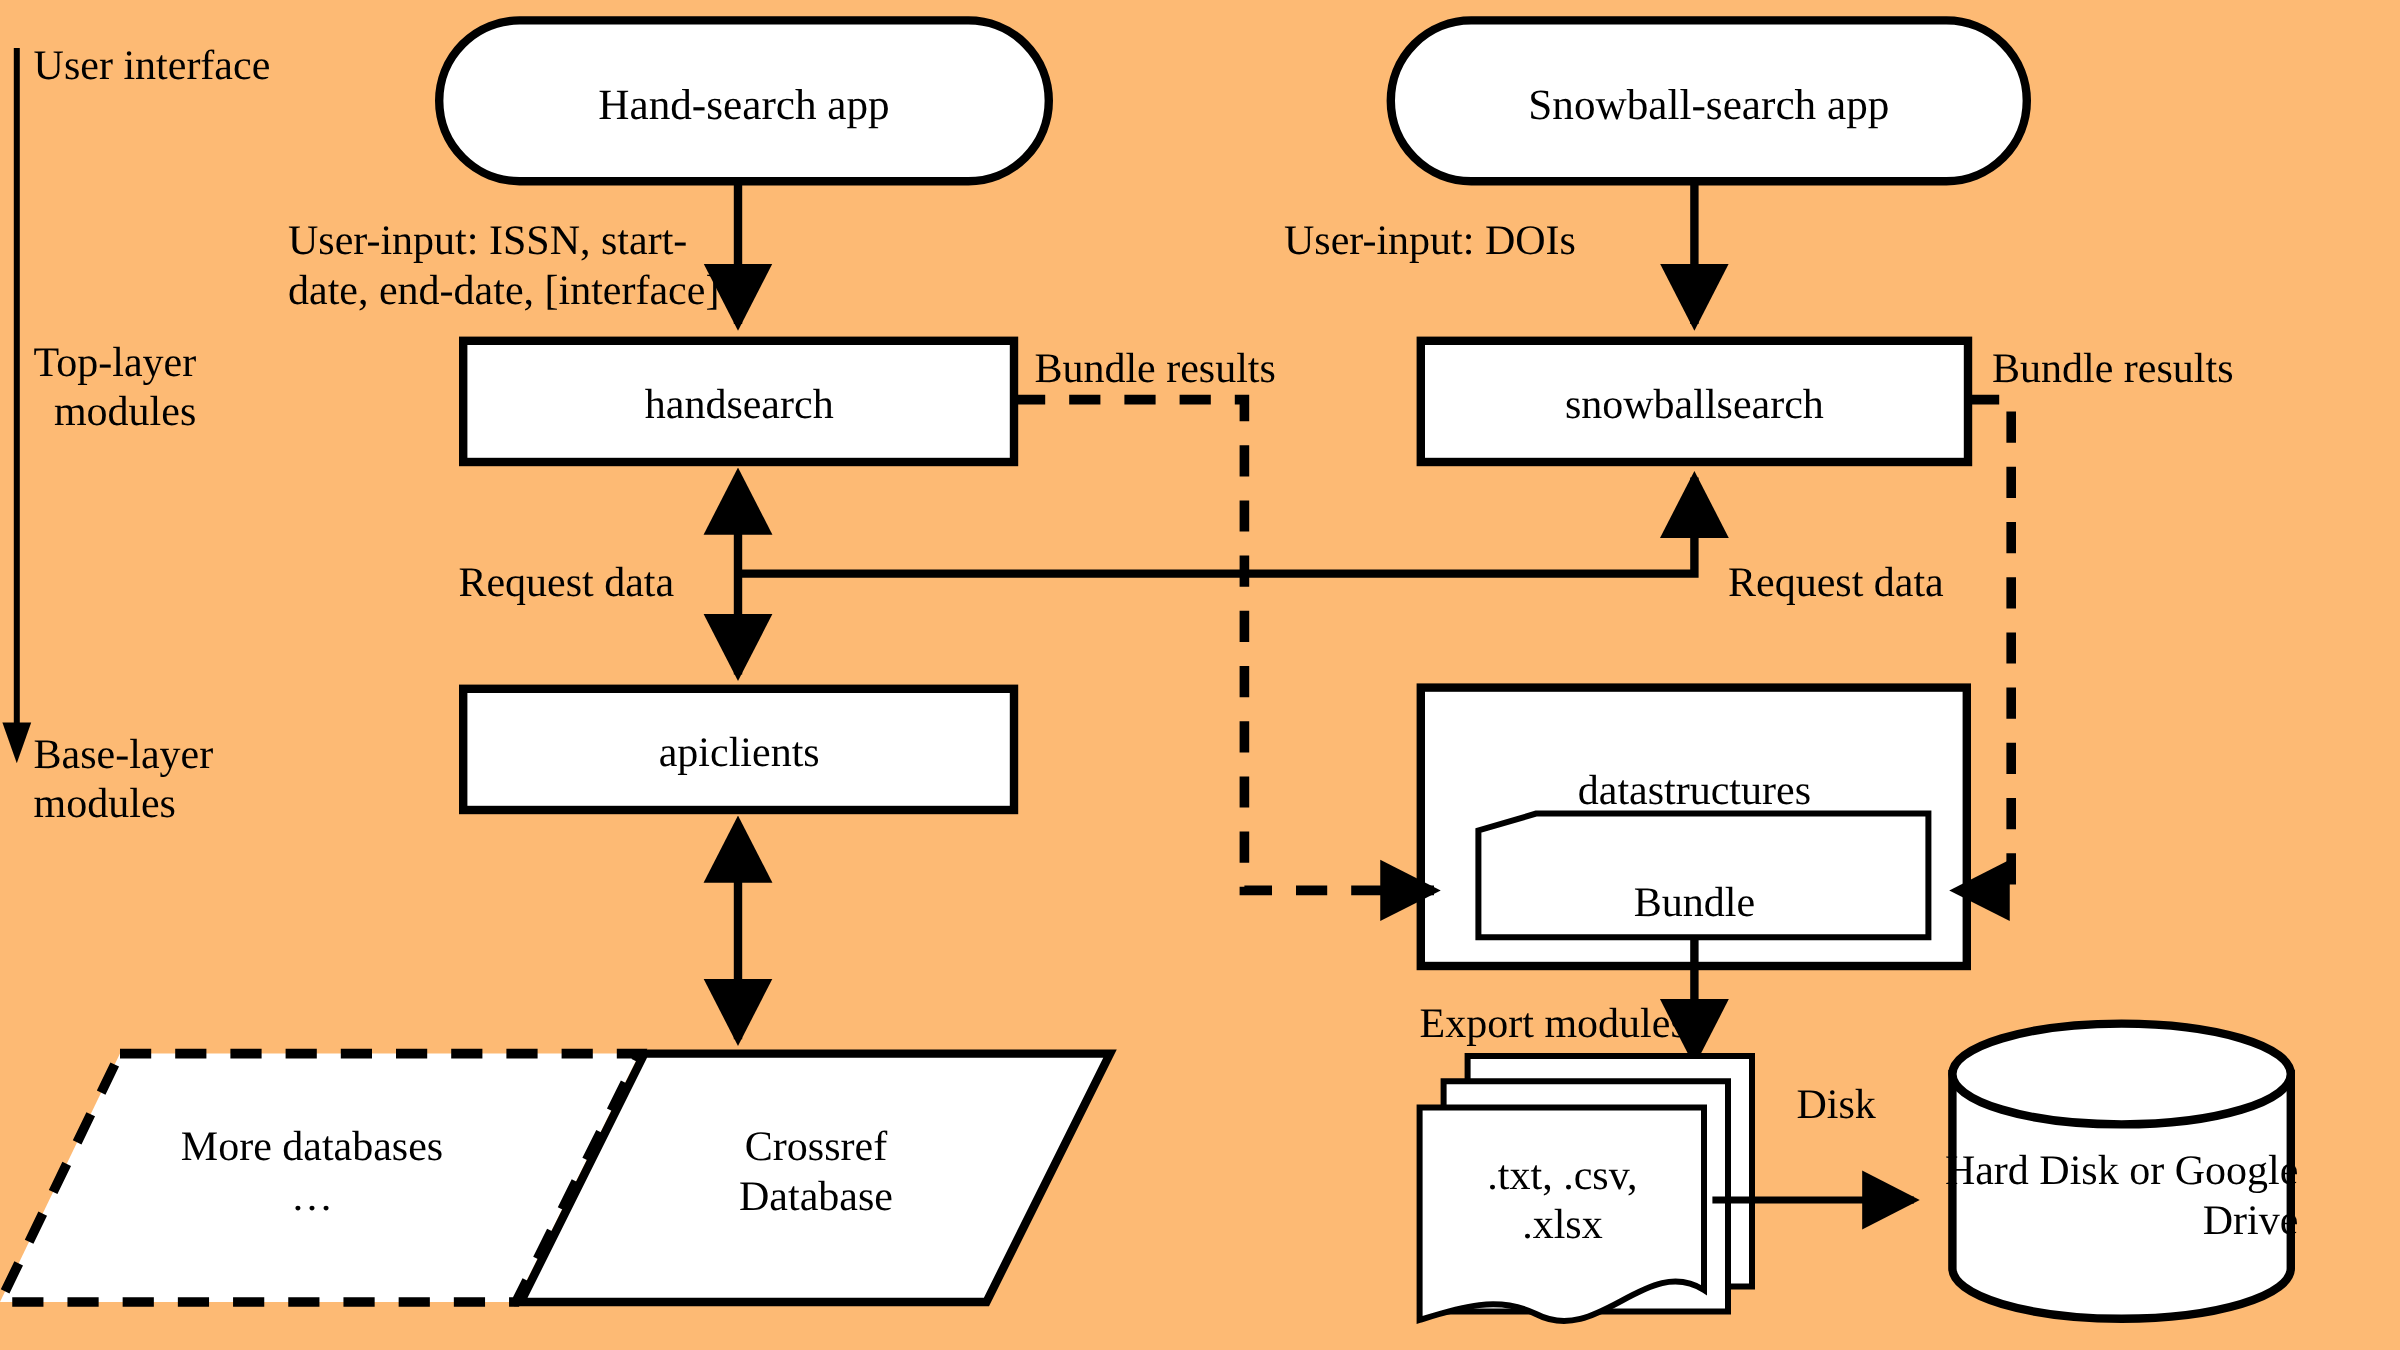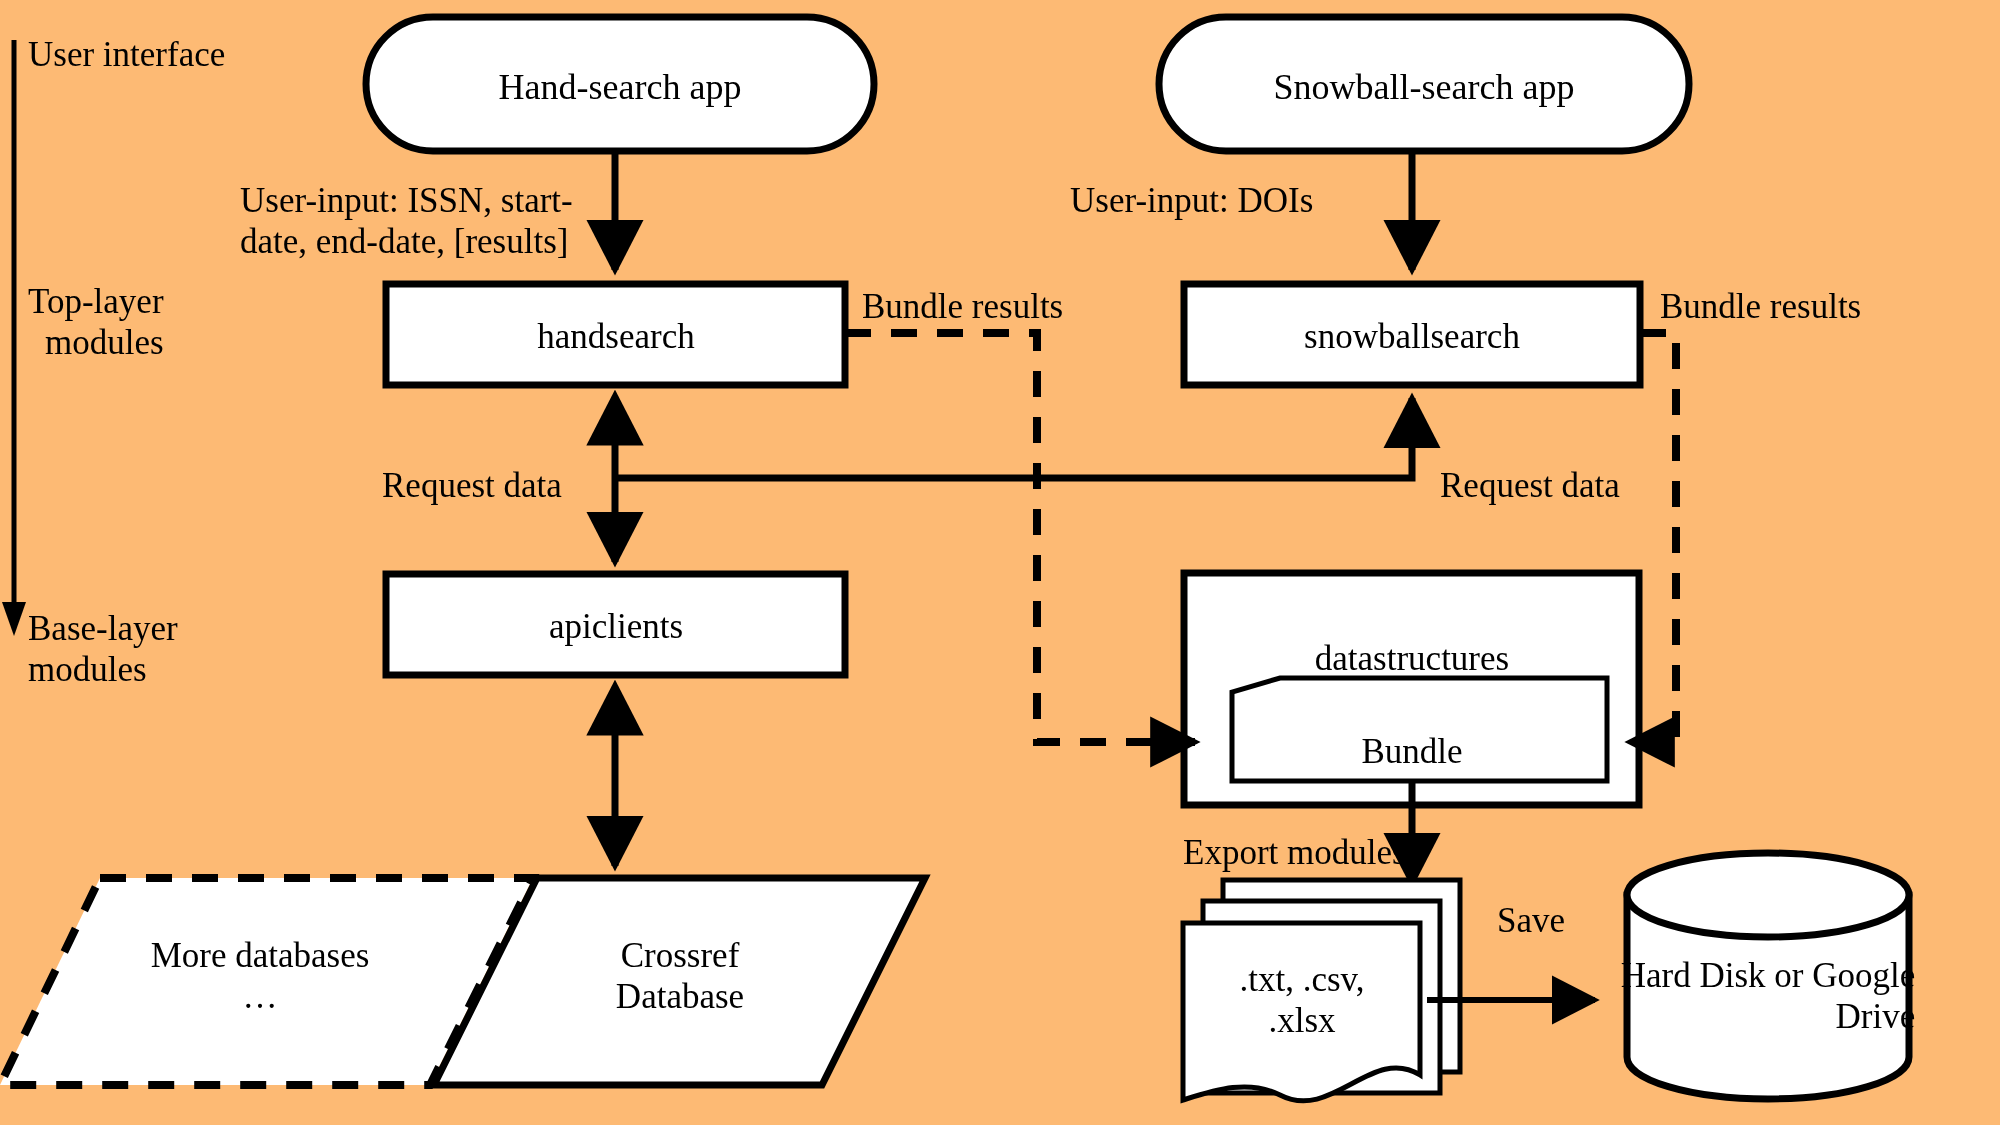--- a/index.html
+++ b/index.html
@@ -134,26 +134,26 @@
 Database</div>
   <div class="lbl c node-label" style="left:1302px; top:959px;">.txt, .csv,
 .xlsx</div>
 
   <div class="lbl c node-label" style="left:260px; top:935px;">More databases
 …</div>
   <div class="lbl c node-label" style="left:1768px; top:955px;text-align:right;">Hard Disk or Google
 Drive</div>
 
   <div class="lbl l edge-label" style="left:240px; top:180px;">User-input: ISSN, start-
-date, end-date, [results]</div>
+date, end-date, [interface]</div>
   <div class="lbl l edge-label" style="left:1070px; top:180px;">User-input: DOIs</div>
 
   <div class="lbl l edge-label" style="left:862px; top:286px;">Bundle results</div>
   <div class="lbl l edge-label" style="left:1660px; top:286px;">Bundle results</div>
 
   <div class="lbl l edge-label" style="left:382px; top:465px;">Request data</div>
   <div class="lbl l edge-label" style="left:1440px; top:465px;">Request data</div>
 
 
   <div class="lbl l edge-label" style="left:1183px; top:832px;">Export modules</div>
-  <div class="lbl l edge-label" style="left:1497px; top:900px;">Save</div>
+  <div class="lbl l edge-label" style="left:1497px; top:900px;">Disk</div>
 
 </div>
 
 </body></html>

